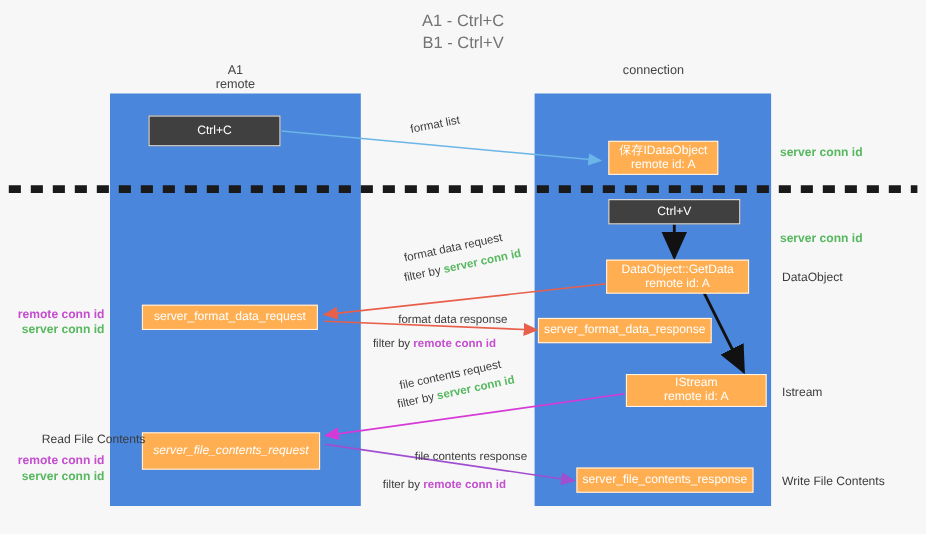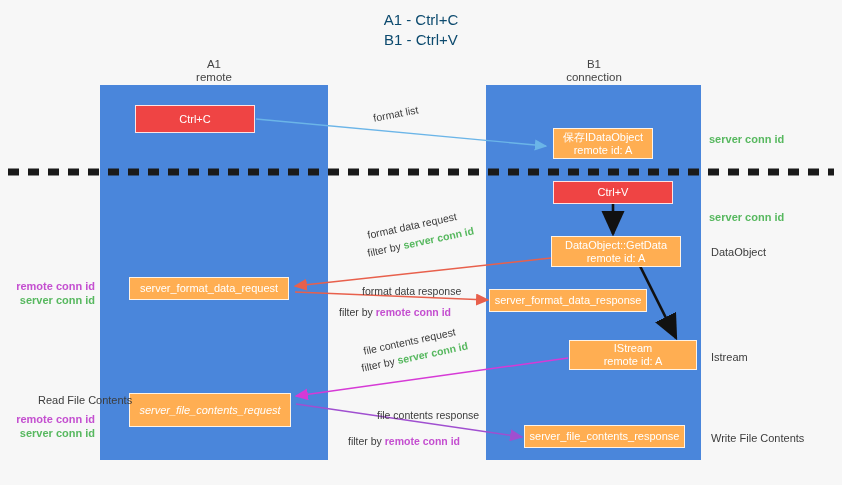--- a/index.html
+++ b/index.html
@@ -30,40 +30,40 @@
     line-height: 13px;
   }
   .col-head .l1 { display: block; }
   .col-head .l2 { display: block; }
 
   .title {
     position: absolute;
     left: 0; right: 0;
     top: 10px;
     text-align: center;
-    color: #0c4a6e;
+    color: #737373;
     font-size: 15px;
     line-height: 20px;
   }
 
   .box {
     position: absolute;
     box-sizing: border-box;
     color: #ffffff;
     font-size: 11px;
     line-height: 13px;
     display: flex;
     flex-direction: column;
     align-items: center;
     justify-content: center;
     text-align: center;
     border: 1px solid rgba(255,255,255,0.85);
     white-space: nowrap;
   }
-  .box.green { background: #ef4444; }
+  .box.green { background: #404040; }
   .box.orange { background: #ffae52; }
 
   .edge-label {
     position: absolute;
     font-size: 10.5px;
     line-height: 14px;
     color: #3c3c3c;
     white-space: nowrap;
   }
   .edge-label.rot-neg {
@@ -108,21 +108,20 @@
   <div class="title">
     <div>A1 - Ctrl+C</div>
     <div>B1 - Ctrl+V</div>
   </div>
 
   <div class="col-head" style="left:144px; top:58px; width:140px;">
     <span class="l1">A1</span>
     <span class="l2">remote</span>
   </div>
   <div class="col-head" style="left:524px; top:58px; width:140px;">
-    <span class="l1">B1</span>
     <span class="l2">connection</span>
   </div>
 
   <svg class="overlay" viewBox="0 0 842 485">
     <defs>
       <marker id="ah-blue" markerWidth="9" markerHeight="8" refX="8" refY="4" orient="auto">
         <path d="M0,0 L9,4 L0,8 z" fill="#6bb5e8"></path>
       </marker>
       <marker id="ah-red" markerWidth="9" markerHeight="8" refX="8" refY="4" orient="auto">
         <path d="M0,0 L9,4 L0,8 z" fill="#e8604c"></path>

